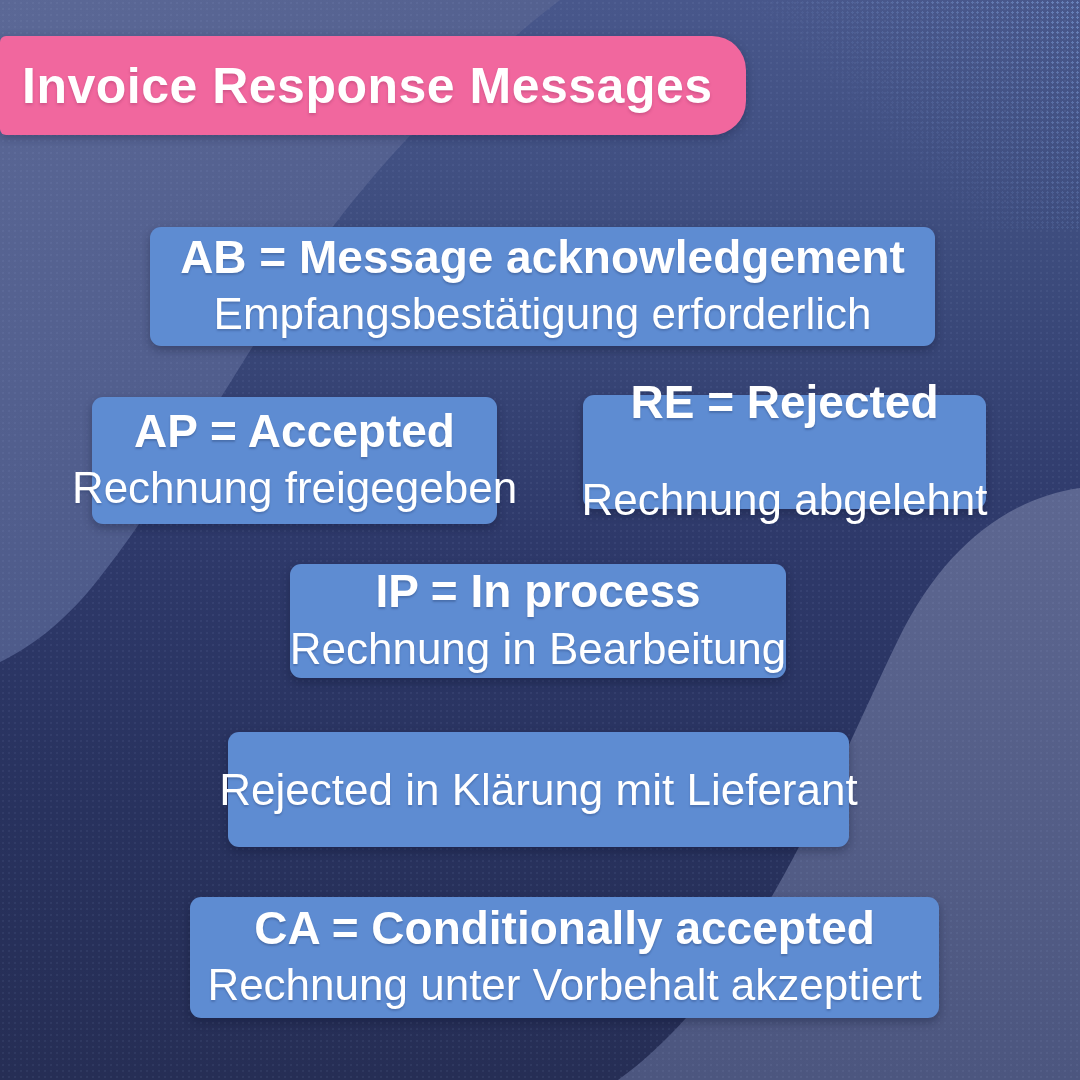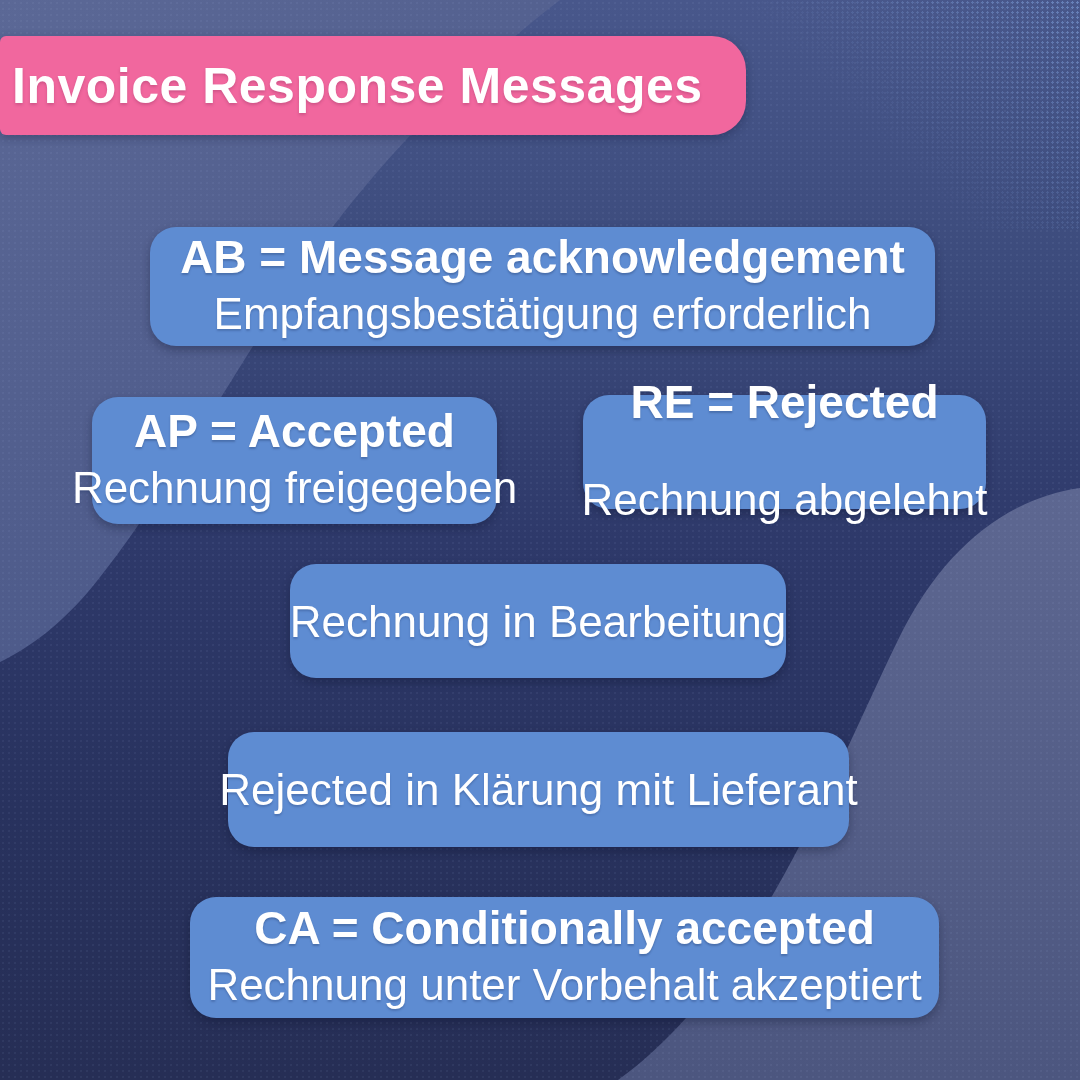--- a/index.html
+++ b/index.html
@@ -47,37 +47,37 @@
   .banner {
     position: absolute;
     left: 0;
     top: 36px;
     width: 746px;
     height: 99px;
     background: #f1679e;
     border-radius: 6px 34px 34px 6px;
     display: flex;
     align-items: center;
-    padding-left: 12px;
+    padding-left: 22px;
     box-sizing: border-box;
     box-shadow: 0 3px 10px rgba(12,18,45,0.30);
   }
   .banner-title {
     color: #ffffff;
     font-size: 50px;
     font-weight: bold;
     letter-spacing: 0.5px;
     text-shadow: 0 2px 3px rgba(110,30,70,0.25);
     white-space: nowrap;
   }
 
   .card {
     position: absolute;
     background: #5e8cd2;
-    border-radius: 26px;
+    border-radius: 11px;
     display: flex;
     flex-direction: column;
     align-items: center;
     justify-content: center;
     gap: 3px;
     box-sizing: border-box;
     padding: 6px 10px;
     box-shadow: 0 4px 10px rgba(10,16,40,0.32);
     text-align: center;
   }
@@ -149,20 +149,21 @@
     <span class="card-title">AP = Accepted</span>
     <span class="card-subtitle">Rechnung freigegeben</span>
   </div>
 
   <div class="card card-re">
     <span class="card-title">RE = Rejected</span>
     <span class="card-subtitle">Rechnung abgelehnt</span>
   </div>
 
   <div class="card card-ip">
+    <span class="card-title">IP = In process</span>
     <span class="card-subtitle">Rechnung in Bearbeitung</span>
   </div>
 
   <div class="card card-uq">
     <span class="card-subtitle">Rejected in Klärung mit Lieferant</span>
   </div>
 
   <div class="card card-ca">
     <span class="card-title">CA = Conditionally accepted</span>
     <span class="card-subtitle">Rechnung unter Vorbehalt akzeptiert</span>

